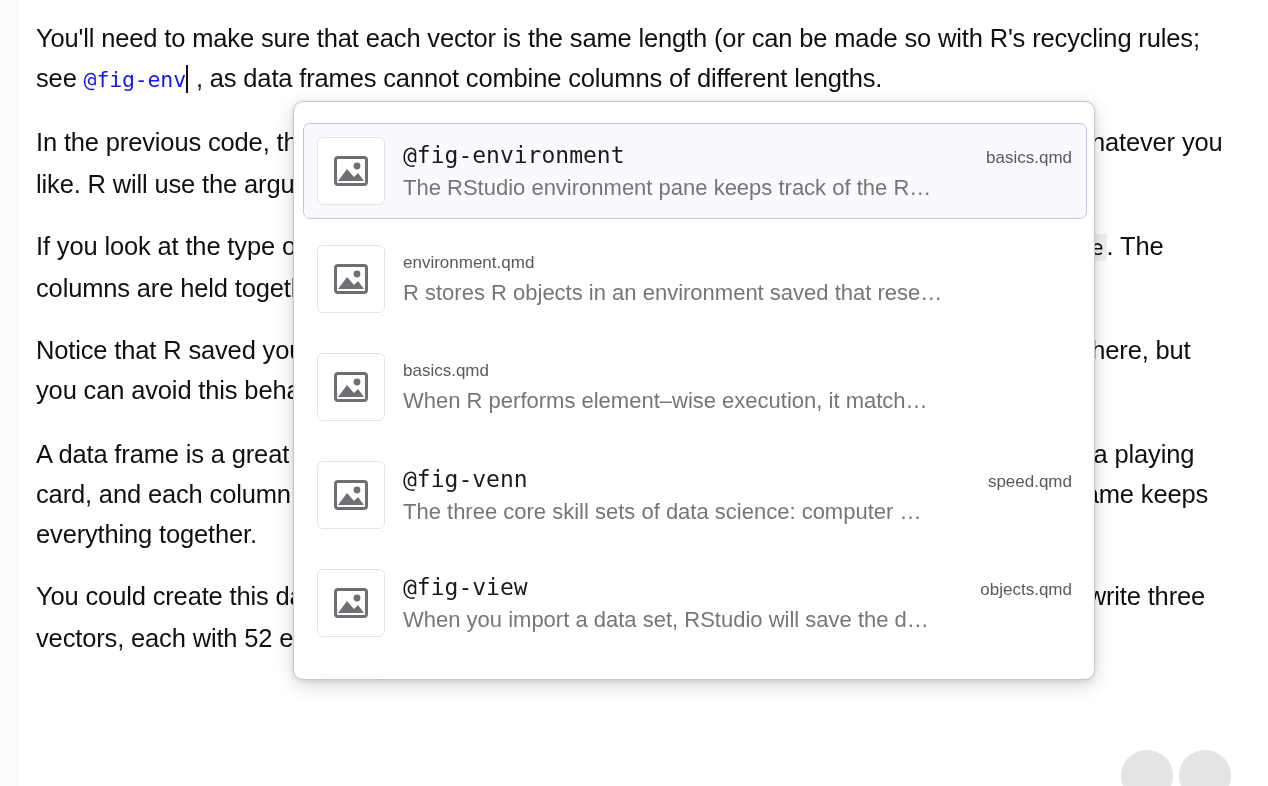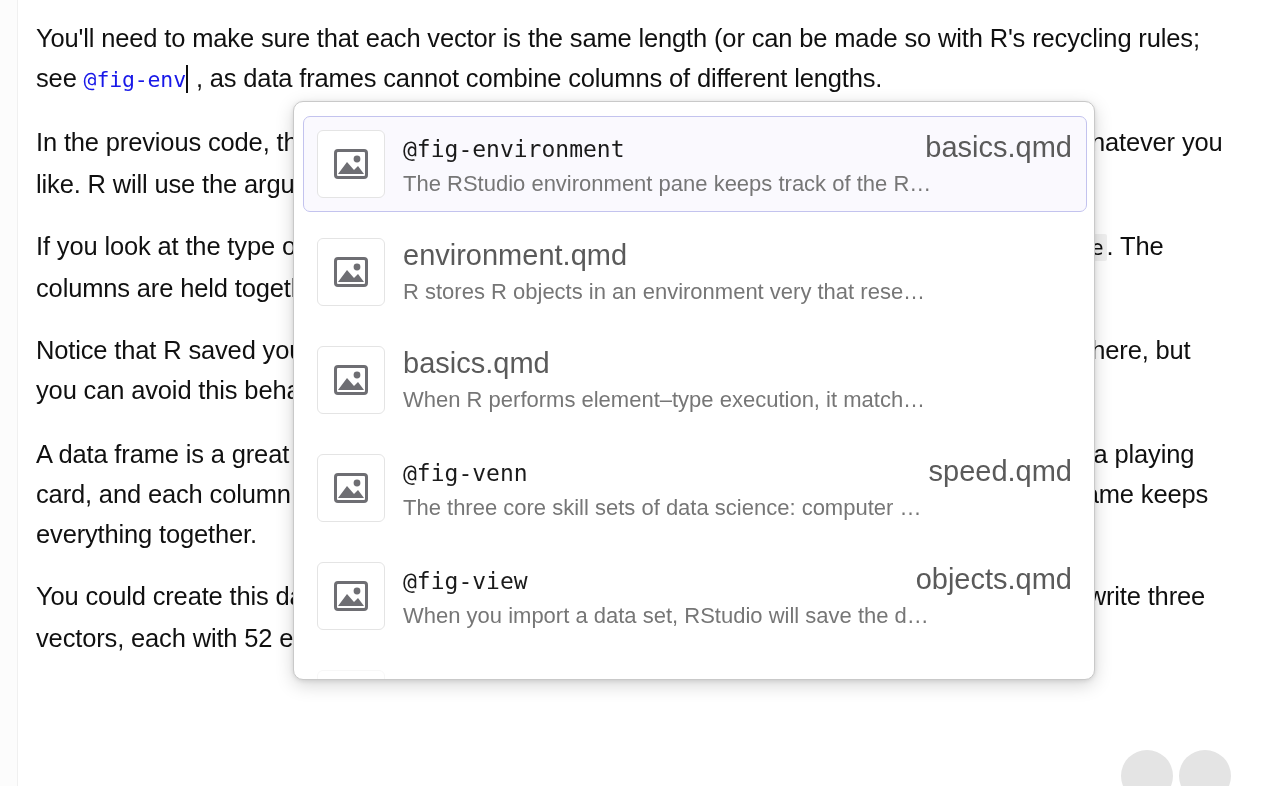--- a/index.html
+++ b/index.html
@@ -81,21 +81,21 @@
     border: 1px solid #c9c9c9;
     border-radius: 10px;
     box-shadow: 0 5px 18px rgba(0,0,0,0.17), 0 1px 4px rgba(0,0,0,0.10);
     overflow: hidden;
     box-sizing: border-box;
   }
   #completion-list {
     position: absolute;
     left: 0; top: 0;
     width: 802px;
-    padding: 14px 9px 0 9px;
+    padding: 21px 9px 0 9px;
     box-sizing: border-box;
   }
   .completion-item {
     display: flex;
     align-items: center;
     gap: 18px;
     height: 96px;
     padding: 0 14px 0 13px;
     box-sizing: border-box;
     border: 1px solid transparent;
@@ -130,21 +130,21 @@
     gap: 16px;
   }
   .item-id {
     font-family: "DejaVu Sans Mono", monospace;
     font-size: 23px;
     color: #1b1b1b;
     white-space: nowrap;
   }
   .item-file {
     font-family: "Liberation Sans", sans-serif;
-    font-size: 29px;
+    font-size: 17px;
     color: #5a5a5a;
     white-space: nowrap;
   }
   .item-desc {
     font-family: "Liberation Sans", sans-serif;
     font-size: 22px;
     color: #767676;
     margin-top: 7px;
     white-space: nowrap;
     overflow: hidden;
@@ -205,36 +205,36 @@
             <svg width="34" height="30" viewBox="0 0 34 30" aria-hidden="true">
               <rect x="1.5" y="1.5" width="31" height="27" rx="2.5" fill="none" stroke="#6e6e73" stroke-width="3"></rect>
               <circle cx="23" cy="10" r="3.4" fill="#6e6e73"></circle>
               <path d="M4 25 L13 13 L20 21 L24 17 L30 25 Z" fill="#6e6e73"></path>
             </svg>
           </div>
           <div class="item-text">
             <div class="item-row1">
               <span class="item-file">environment.qmd</span>
             </div>
-            <div class="item-desc">R stores R objects in an environment very that rese…</div>
+            <div class="item-desc">R stores R objects in an environment saved that rese…</div>
           </div>
         </div>
         <div class="completion-item">
           <div class="thumb">
             <svg width="34" height="30" viewBox="0 0 34 30" aria-hidden="true">
               <rect x="1.5" y="1.5" width="31" height="27" rx="2.5" fill="none" stroke="#6e6e73" stroke-width="3"></rect>
               <circle cx="23" cy="10" r="3.4" fill="#6e6e73"></circle>
               <path d="M4 25 L13 13 L20 21 L24 17 L30 25 Z" fill="#6e6e73"></path>
             </svg>
           </div>
           <div class="item-text">
             <div class="item-row1">
               <span class="item-file">basics.qmd</span>
             </div>
-            <div class="item-desc">When R performs element–type execution, it match…</div>
+            <div class="item-desc">When R performs element–wise execution, it match…</div>
           </div>
         </div>
         <div class="completion-item">
           <div class="thumb">
             <svg width="34" height="30" viewBox="0 0 34 30" aria-hidden="true">
               <rect x="1.5" y="1.5" width="31" height="27" rx="2.5" fill="none" stroke="#6e6e73" stroke-width="3"></rect>
               <circle cx="23" cy="10" r="3.4" fill="#6e6e73"></circle>
               <path d="M4 25 L13 13 L20 21 L24 17 L30 25 Z" fill="#6e6e73"></path>
             </svg>
           </div>

